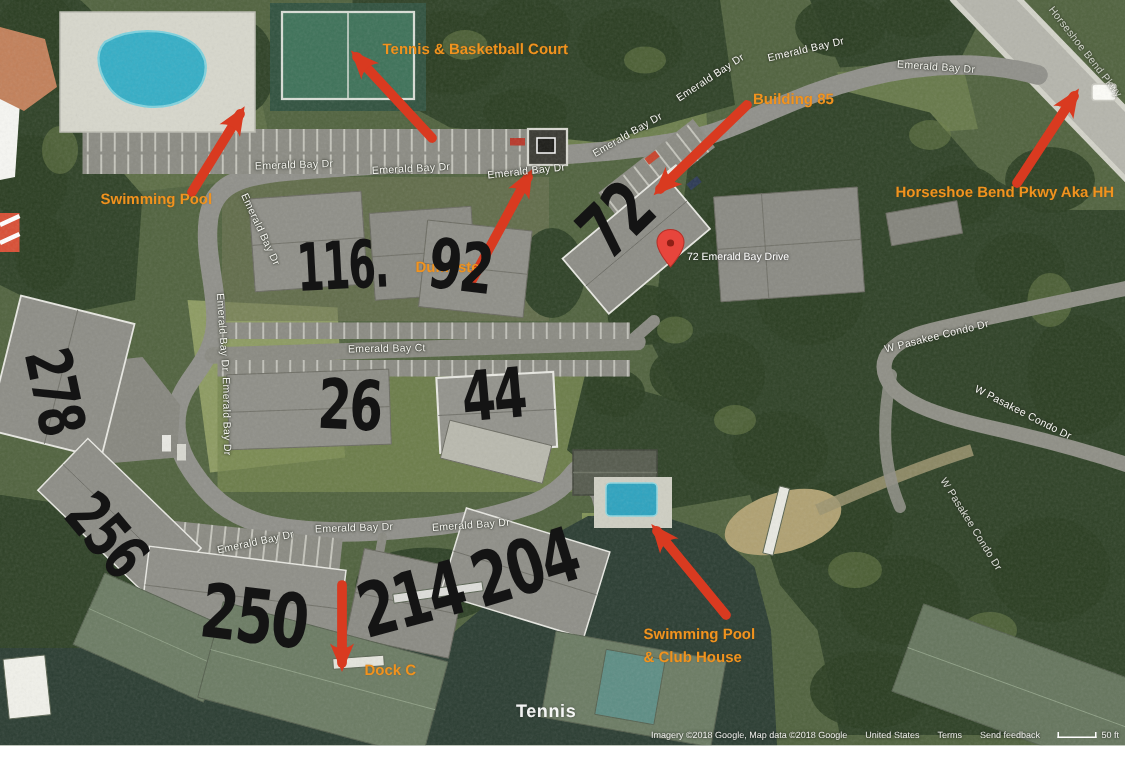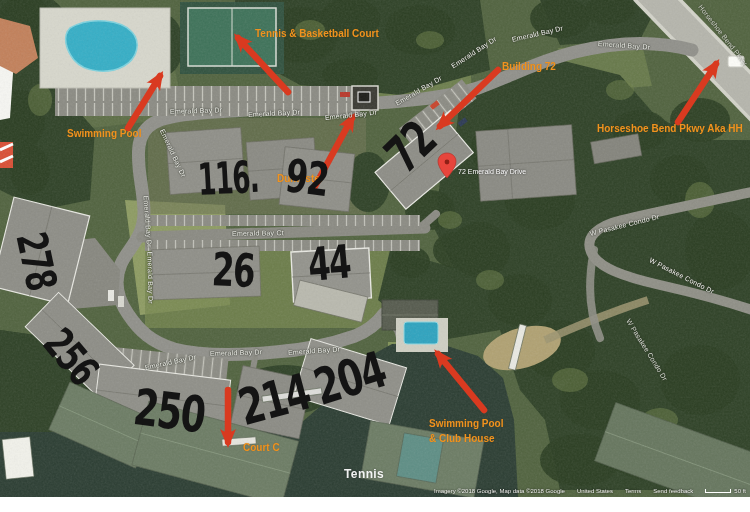--- a/index.html
+++ b/index.html
@@ -300,24 +300,24 @@
 <span class="ov rl" style="left:232px;top:230px;transform:rotate(-1deg)">Emerald Bay Ct</span>
 <span class="ov rl" style="left:590px;top:230px;transform:rotate(-14deg)">W Pasakee Condo Dr</span>
 <span class="ov rl" style="left:650px;top:256px;transform:rotate(27deg)">W Pasakee Condo Dr</span>
 <span class="ov rl" style="left:628px;top:316px;transform:rotate(58deg);opacity:.85">W Pasakee Condo Dr</span>
 <span class="ov rl" style="left:700px;top:2px;transform:rotate(52deg);opacity:.75">Horseshoe Bend Pkwy</span>
 
 <span class="ov pinlabel" style="left:458px;top:168px">72 Emerald Bay Drive</span>
 
 <span class="ov ann" style="left:255px;top:28px">Tennis &amp; Basketball Court</span>
 <span class="ov ann" style="left:67px;top:128px">Swimming Pool</span>
-<span class="ov ann" style="left:502px;top:61px">Building 72</span>
+<span class="ov ann" style="left:502px;top:61px">Building 85</span>
 <span class="ov ann" style="left:597px;top:123px">Horseshoe Bend Pkwy Aka HH</span>
 <span class="ov ann" style="left:277px;top:173px">Dumpster</span>
-<span class="ov ann" style="left:243px;top:442px">Court C</span>
+<span class="ov ann" style="left:243px;top:442px">Dock C</span>
 <span class="ov ann" style="left:429px;top:418px">Swimming Pool</span>
 <span class="ov ann" style="left:429px;top:433px">&amp; Club House</span>
 
 <span class="ov hw" style="left:198px;top:158px;font-size:44px;transform:rotate(-3deg) scaleX(.6)">116.</span>
 <span class="ov hw" style="left:286px;top:152px;font-size:46px;transform:rotate(7deg) scaleX(.7)">92</span>
 <span class="ov hw" style="left:394px;top:138px;font-size:50px;transform:rotate(-44deg) scaleX(.7)">72</span>
 <span class="ov hw" style="left:212px;top:246px;font-size:46px;transform:rotate(3deg) scaleX(.7)">26</span>
 <span class="ov hw" style="left:308px;top:242px;font-size:46px;transform:rotate(-5deg) scaleX(.7)">44</span>
 <span class="ov hw" style="left:30px;top:212px;font-size:42px;transform:rotate(78deg) scaleX(.7)">278</span>
 <span class="ov hw" style="left:52px;top:314px;font-size:42px;transform:rotate(50deg) scaleX(.7)">256</span>

